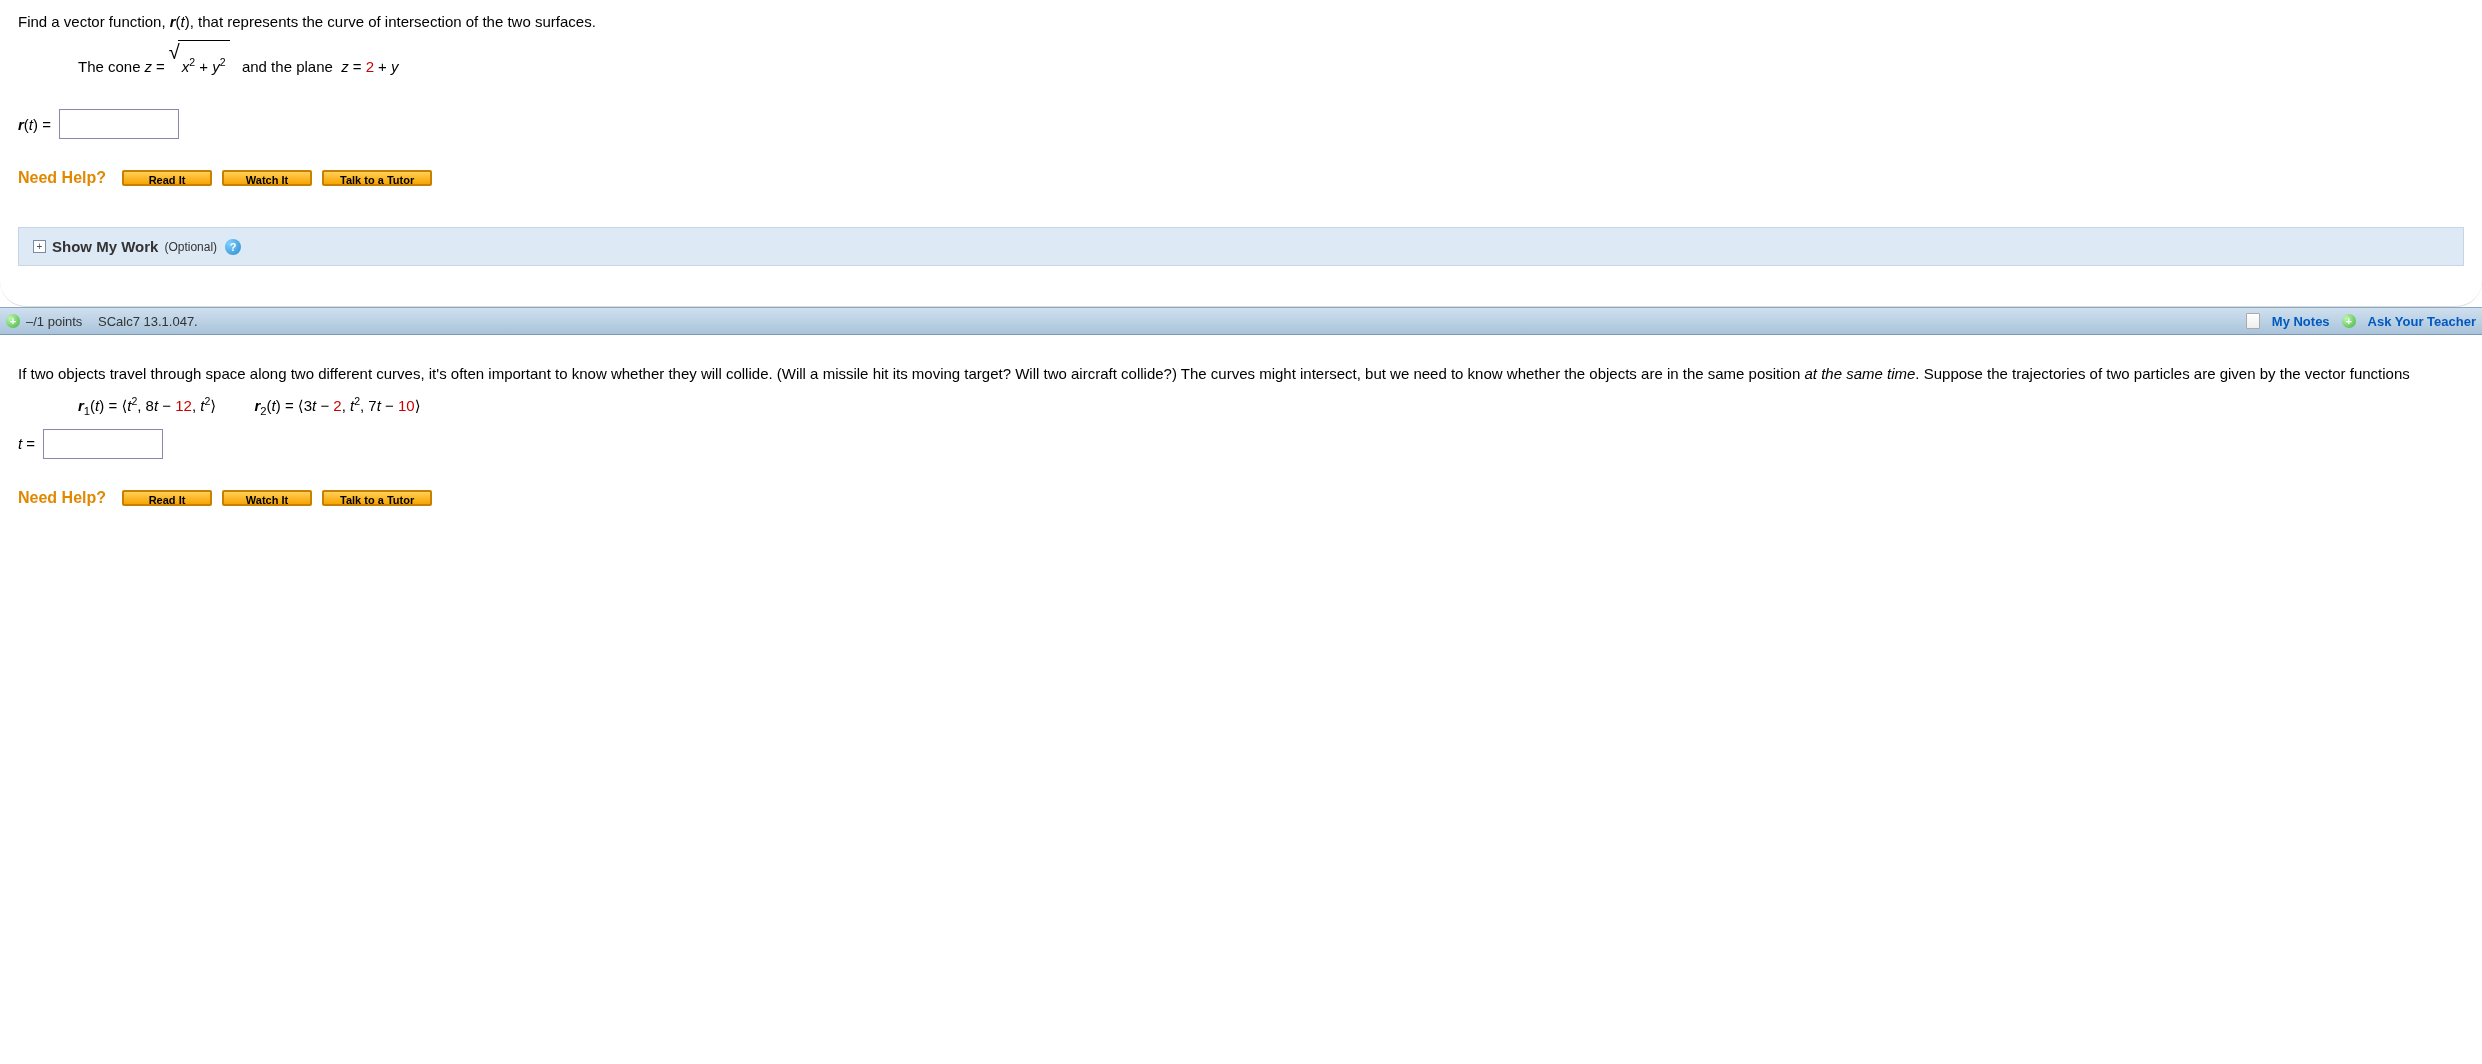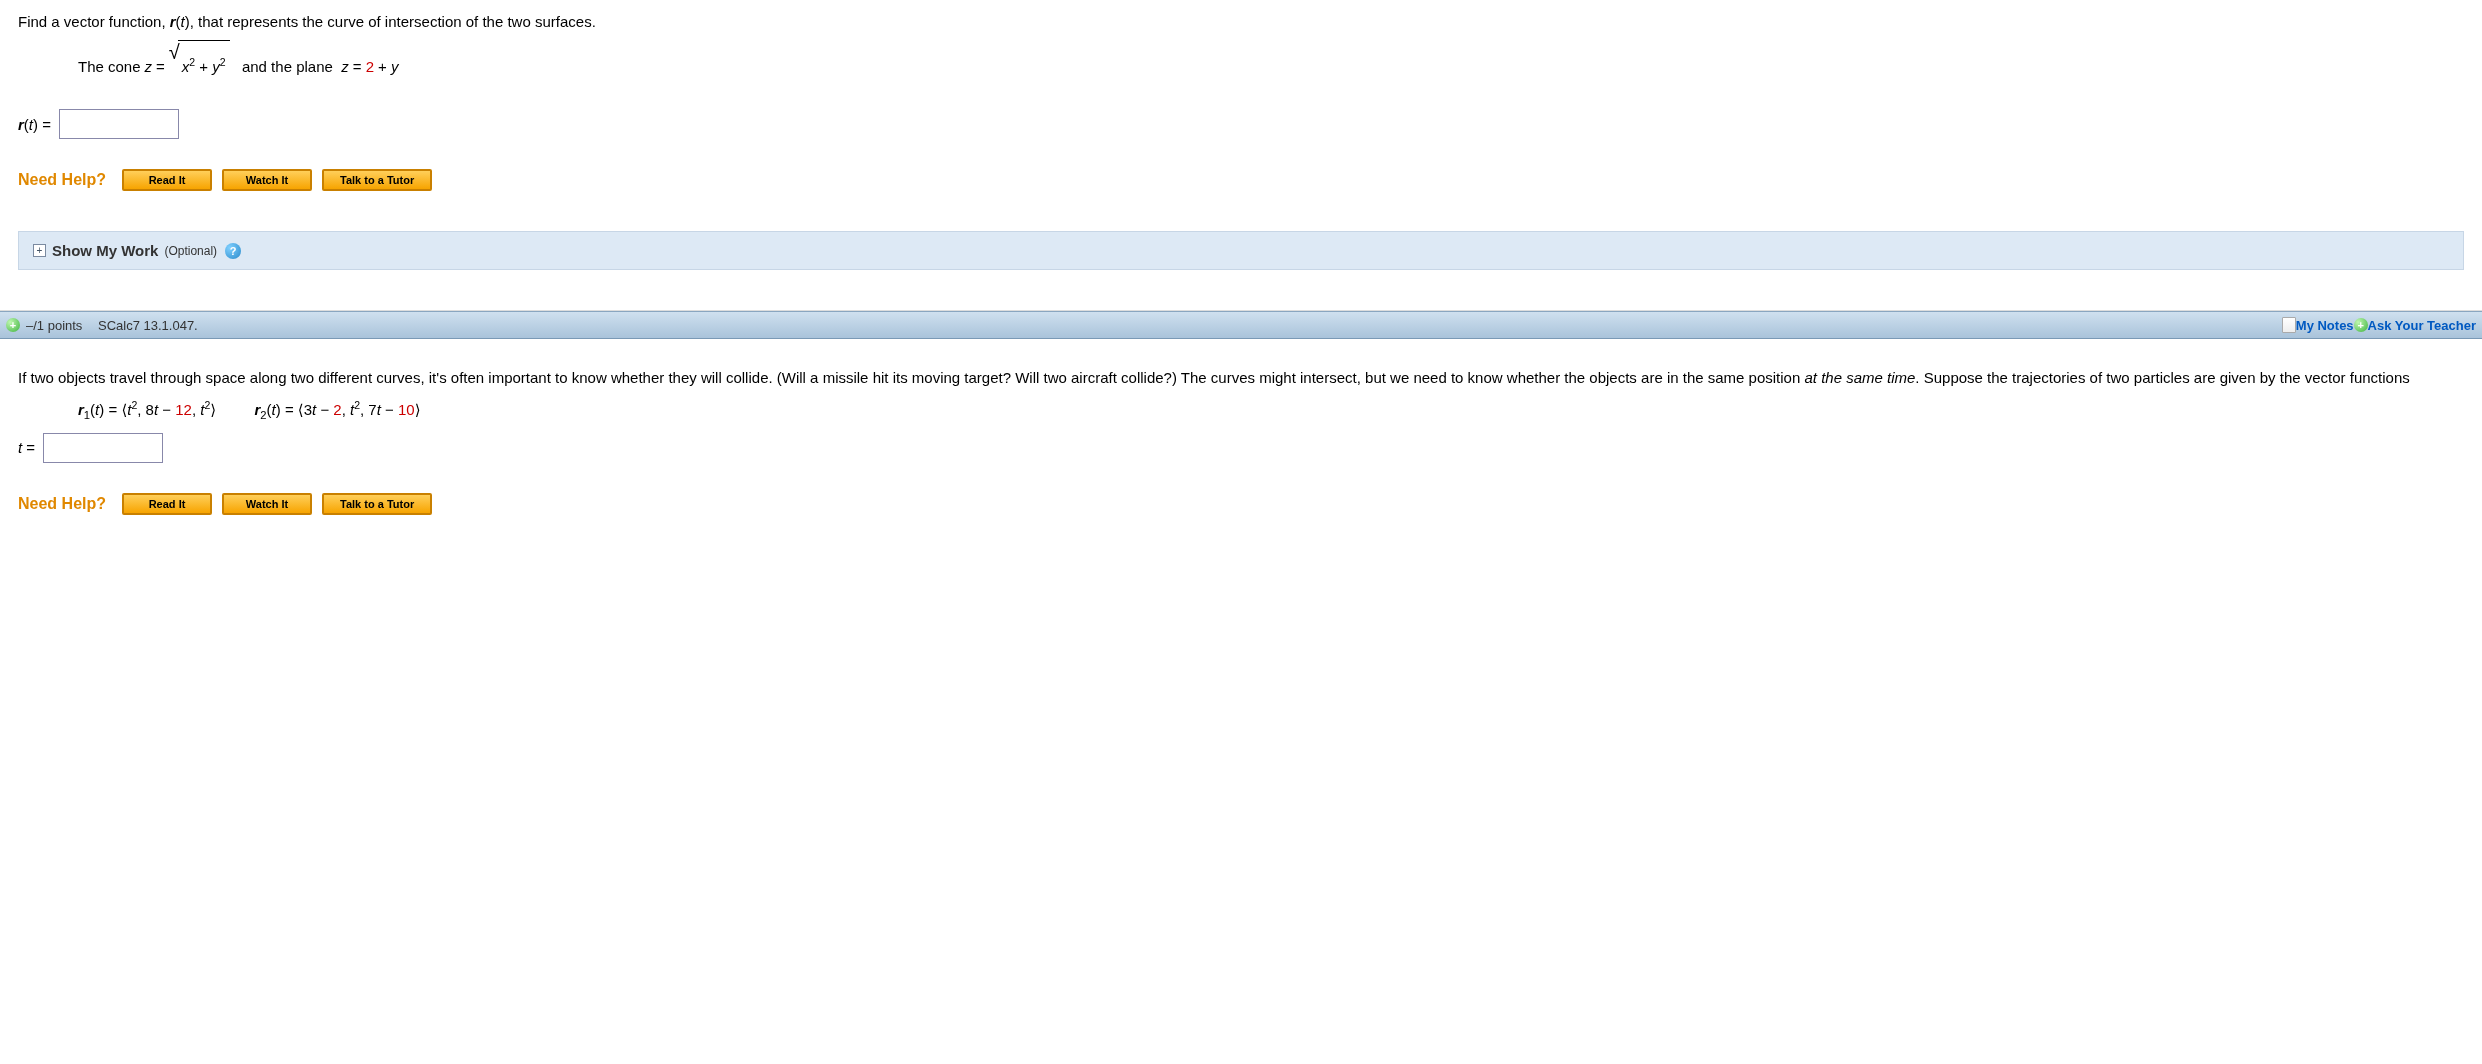--- a/index.html
+++ b/index.html
@@ -5,20 +5,21 @@
   * { box-sizing: border-box; margin: 0; padding: 0; }
   body {
     font-family: Verdana, Geneva, sans-serif;
     font-size: 14px;
     color: #000;
     background: #fff;
     width: 2482px;
   }
   .question-block {
     padding: 10px 18px 20px 18px;
+    border-radius: 26px;
   }
   .q1 {
     border-bottom: 1px solid #ddd;
     padding-bottom: 40px;
   }
   .prompt-line {
     font-size: 15px;
     line-height: 1.6;
     margin-bottom: 6px;
   }
@@ -80,21 +81,21 @@
     background: linear-gradient(#ffcf5a, #f7a400);
     border: 2px solid #c98000;
     border-radius: 2px;
     padding: 2px 16px;
     font-size: 11px;
     font-weight: bold;
     font-family: Verdana, Geneva, sans-serif;
     color: #000;
     cursor: pointer;
     min-width: 90px;
-    height: 22px;
+    height: 16px;
   }
   .show-work-bar {
     background: #dde9f5;
     border: 1px solid #c7d6e6;
     margin: 40px 0 0 0;
     padding: 10px 14px;
     display: flex;
     align-items: center;
     gap: 6px;
     font-size: 14px;
@@ -158,21 +159,21 @@
     font-weight:bold;
     align-items:center; justify-content:center;
     cursor:pointer;
   }
   .points { color: #333; }
   .points b { font-weight: normal; }
   .qid { color: #333; }
   .q-header-right {
     display: flex;
     align-items: center;
-    gap: 0;
+    gap: 12px;
   }
   .notes-icon {
     display:inline-block;
     width:14px; height:16px;
     background: linear-gradient(#fff,#eee);
     border:1px solid #aaa;
     border-radius:1px;
     cursor:pointer;
   }
   .link-blue {

